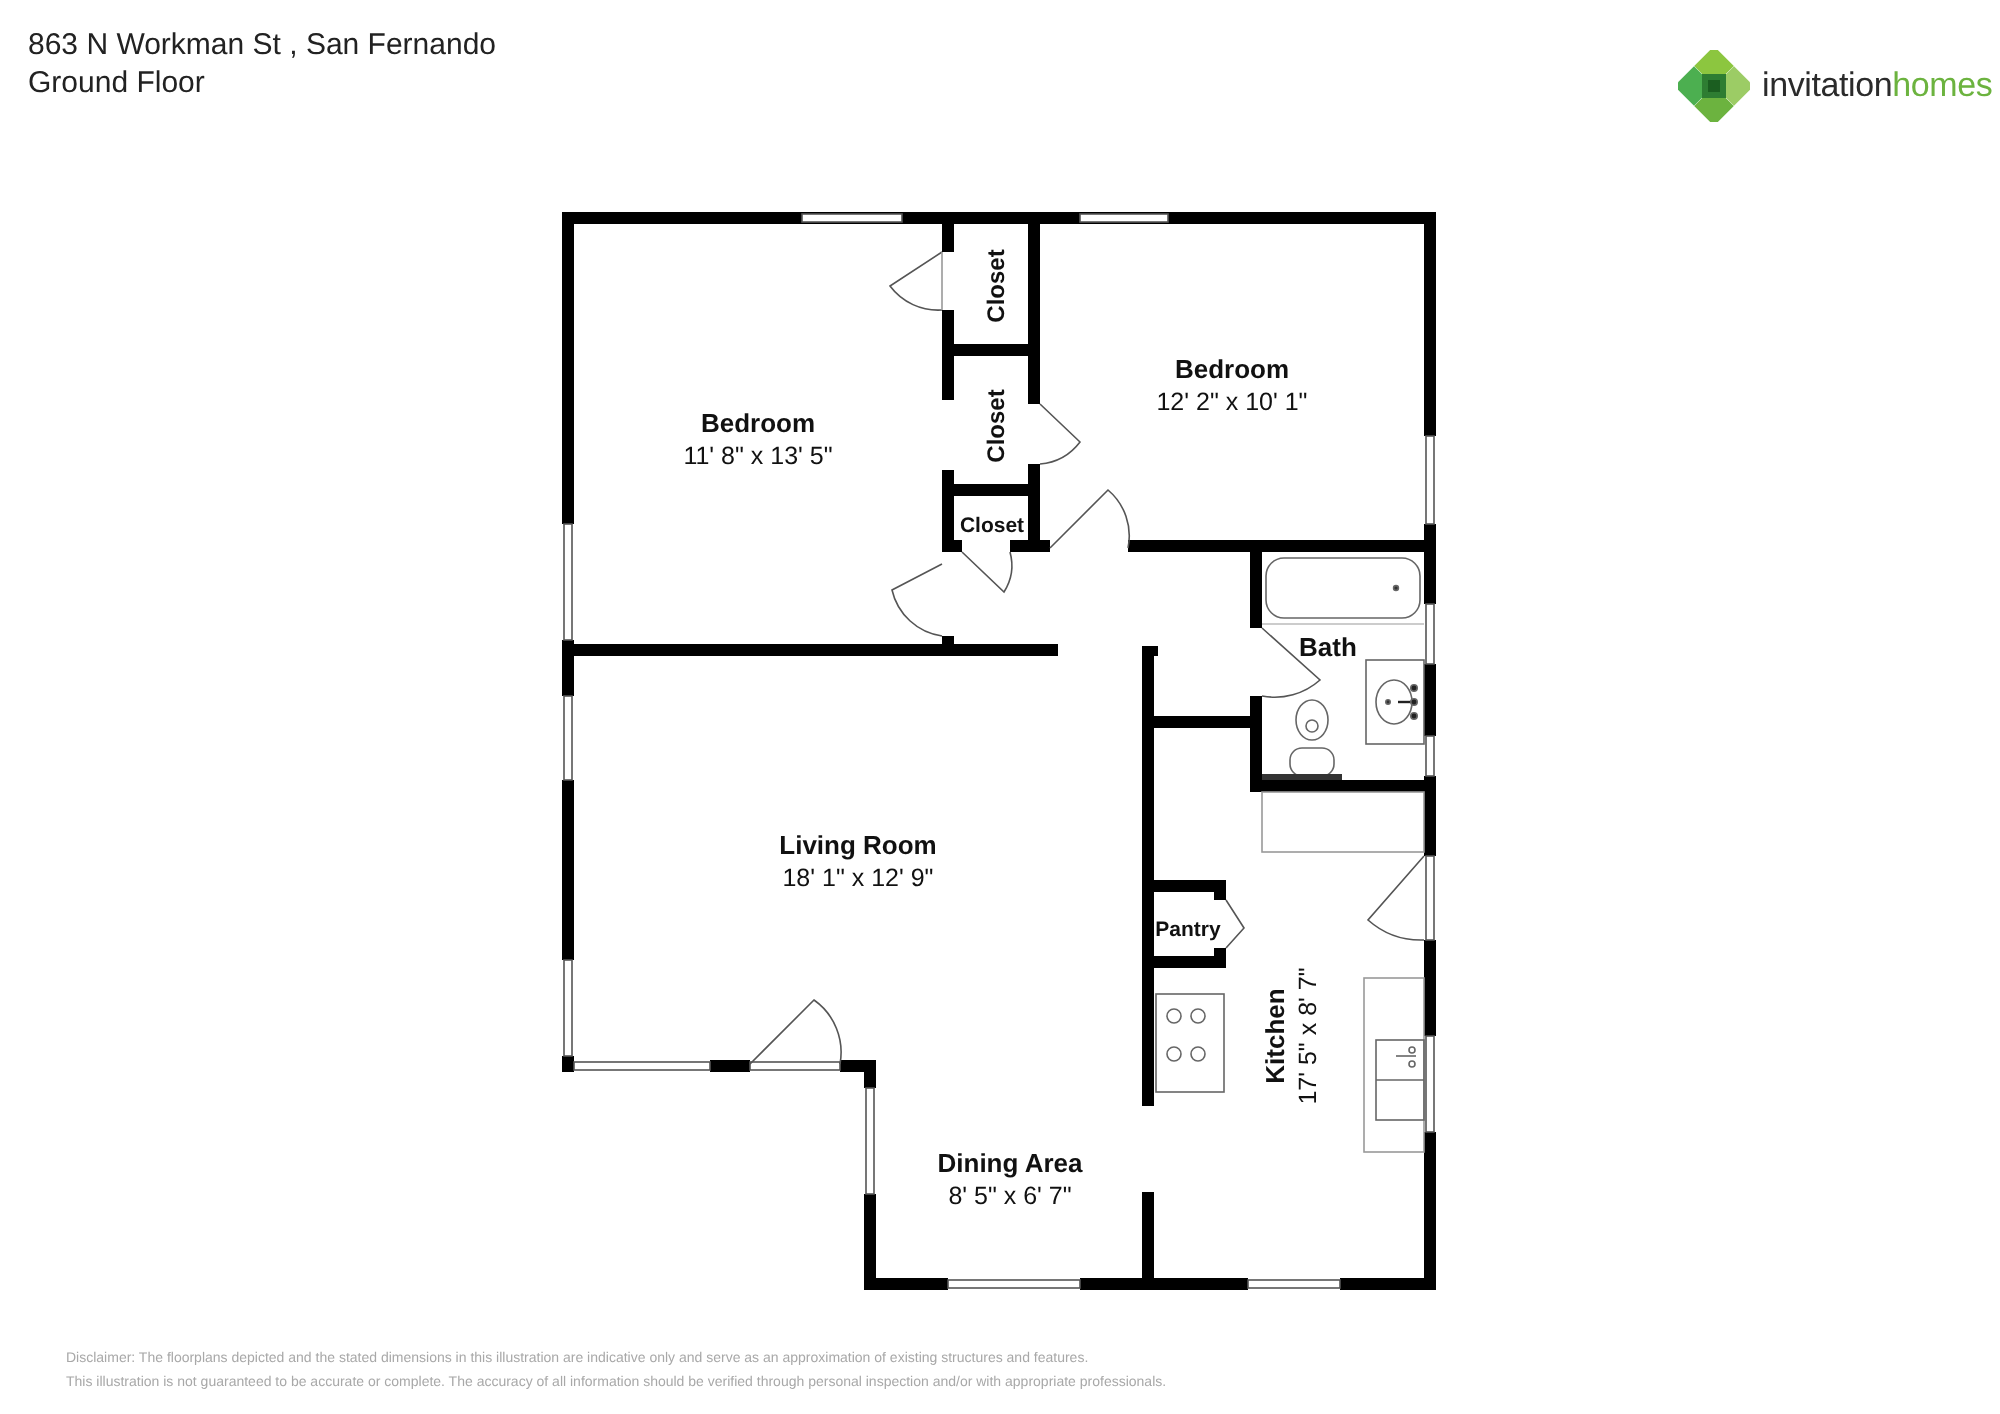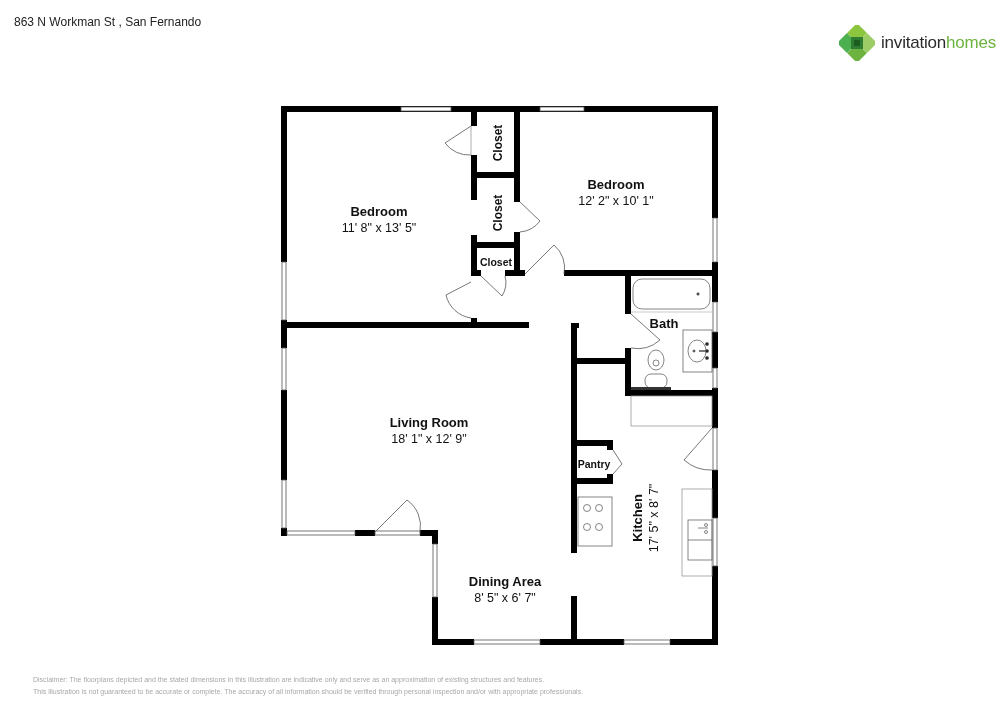--- a/index.html
+++ b/index.html
@@ -1,33 +1,34 @@
 <!DOCTYPE html>
 <html><head>
   <meta charset="utf-8">
   <style>
     html, body { margin: 0; padding: 0; background: #ffffff; }
     body { width: 1000px; height: 707px; position: relative; overflow: hidden; font-family: "Liberation Sans", sans-serif; color: #111; }
-    .header { position: absolute; left: 14px; top: 13px; font-size: 12px; line-height: 19px; color: #222; }
+    .header { position: absolute; left: 14px; top: 13px; font-size: 15px; line-height: 19px; color: #222; }
     .logo { position: absolute; left: 839px; top: 25px; display: flex; align-items: center; }
     .logo-text { font-size: 17px; margin-left: 6px; letter-spacing: -0.2px; }
     .logo-text .a { color: #2b2b2b; }
     .logo-text .b { color: #6cb33f; }
     .disclaimer { position: absolute; left: 33px; top: 674px; font-size: 7px; line-height: 12px; color: #a8a8a8; }
     svg.plan { position: absolute; left: 0; top: 0; }
     .room-name { font-family: "Liberation Sans", sans-serif; font-weight: bold; font-size: 13px; fill: #111; }
     .room-dim { font-family: "Liberation Sans", sans-serif; font-size: 12.5px; fill: #111; }
     .closet-lbl { font-family: "Liberation Sans", sans-serif; font-weight: bold; font-size: 12px; fill: #111; }
     .small-lbl { font-family: "Liberation Sans", sans-serif; font-weight: bold; font-size: 10.5px; fill: #111; }
   </style>
 </head>
 <body>
 
 <div class="header">
   <div>863 N Workman St , San Fernando</div>
+  <div>Ground Floor</div>
 </div>
 
 <div class="logo">
   <svg width="36" height="36" viewBox="0 0 36 36">
     <rect x="11" y="1" width="14" height="14" transform="rotate(45 18 8)" fill="#8cc63f"></rect>
     <rect x="11" y="21" width="14" height="14" transform="rotate(45 18 28)" fill="#6cb33f"></rect>
     <rect x="1" y="11" width="14" height="14" transform="rotate(45 8 18)" fill="#4caf50"></rect>
     <rect x="21" y="11" width="14" height="14" transform="rotate(45 28 18)" fill="#9ccc65"></rect>
     <rect x="12" y="12" width="12" height="12" fill="#2e7d32"></rect>
     <rect x="15" y="15" width="6" height="6" fill="#1b5e20"></rect>

